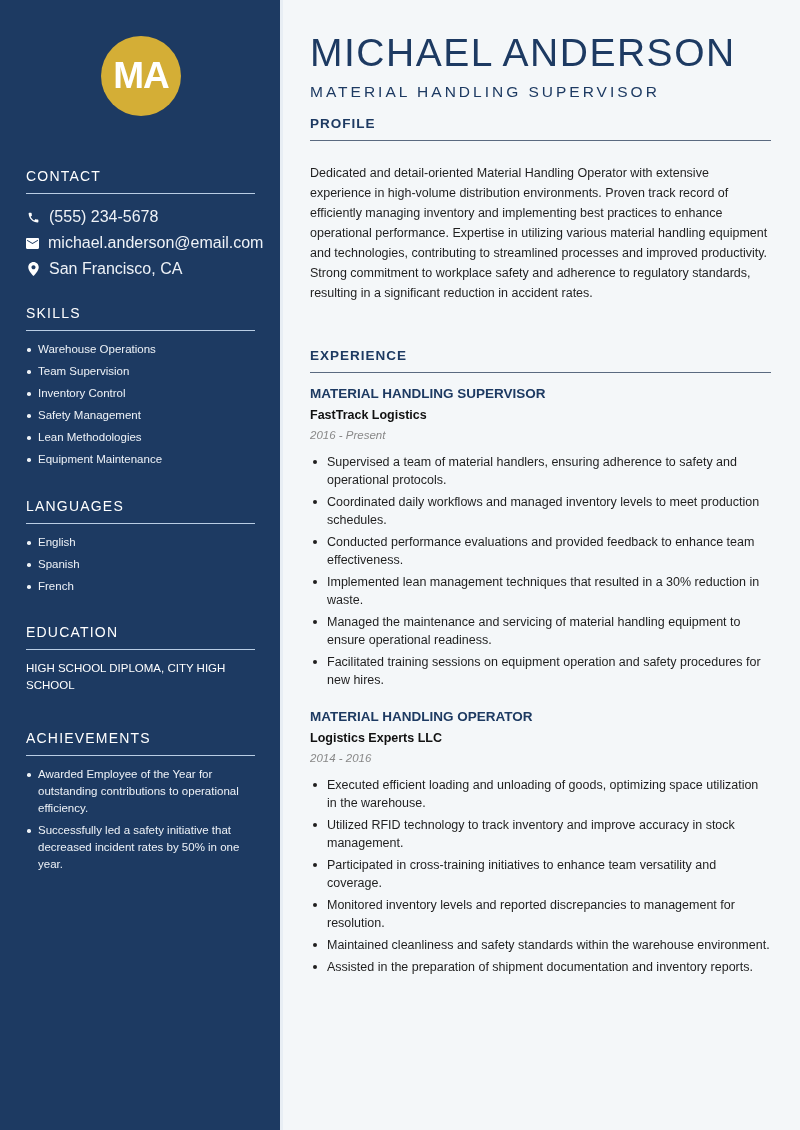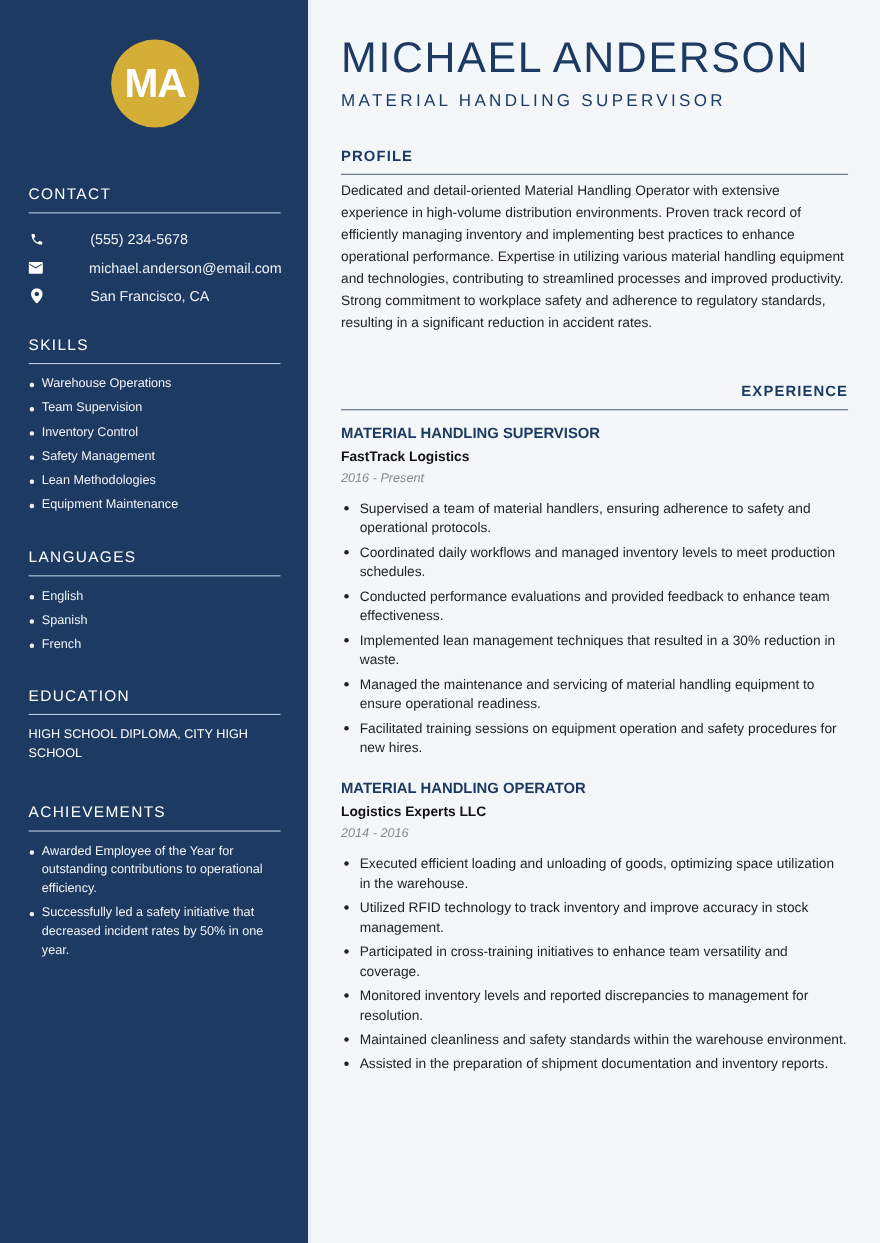--- a/index.html
+++ b/index.html
@@ -2,21 +2,21 @@
 <html><head>
 <meta charset="utf-8">
 <style>
   * { box-sizing: border-box; margin: 0; padding: 0; }
   html, body { width: 800px; height: 1130px; overflow: hidden; }
   body { font-family: "Liberation Sans", "DejaVu Sans", sans-serif; background: #f4f7f9; position: relative; }
   .sidebar { position: absolute; left: 0; top: 0; width: 280px; height: 1130px; background: #1d3a62; color: #fff; padding: 0 12px; }
   .avatar { position: absolute; left: 101px; top: 36px; width: 80px; height: 80px; border-radius: 50%; background: #d4ae36; color: #fff; font-weight: bold; font-size: 37px; display: flex; align-items: center; justify-content: center; letter-spacing: -1px; }
   .side-section { position: absolute; left: 26px; width: 229px; }
   .side-h { font-size: 14px; font-weight: normal; letter-spacing: 1.2px; color: #fff; padding-bottom: 9px; border-bottom: 1.5px solid #b9cde4; margin-bottom: 10px; }
-  .contact-row { display: flex; align-items: center; font-size: 13px; color: #eef2f7; height: 26px; gap: 33px; }
+  .contact-row { display: flex; align-items: center; font-size: 16px; color: #eef2f7; height: 26px; }
   .contact-row .ic { width: 14px; height: 14px; margin-right: 9px; display: inline-flex; align-items: center; justify-content: center; }
   .side-list { list-style: none; }
   .side-list li { font-size: 11.5px; color: #eef2f7; line-height: 17px; padding-left: 12px; position: relative; margin-bottom: 5px; }
   .side-list li::before { content: ""; position: absolute; left: 1px; top: 7px; width: 3.5px; height: 3.5px; background: #eef2f7; border-radius: 50%; }
   .edu { font-size: 11.5px; font-weight: normal; line-height: 17px; color: #fff; }
   .divider { position: absolute; left: 280px; top: 0; width: 3px; height: 1130px; background: #e8eef4; }
   .main { position: absolute; left: 310px; top: 0; width: 461px; }
   .name { position: absolute; top: 31px; font-size: 39px; font-weight: normal; color: #1d3a62; letter-spacing: 1.5px; white-space: nowrap; }
   .title { position: absolute; top: 83px; font-size: 15.5px; color: #1d3a62; letter-spacing: 3px; white-space: nowrap; }
   .main-h { position: absolute; font-size: 13.5px; font-weight: bold; letter-spacing: 1px; color: #1d3a62; width: 461px; padding-bottom: 9px; border-bottom: 1.5px solid #5a6a80; }
@@ -99,24 +99,24 @@
     </ul>
   </section>
 </aside>
 
 <div class="divider"></div>
 
 <main class="main">
   <h1 class="name">MICHAEL ANDERSON</h1>
   <div class="title">MATERIAL HANDLING SUPERVISOR</div>
 
-  <div class="main-h" style="top:134px;">PROFILE</div>
+  <div class="main-h" style="top:116px;">PROFILE</div>
   <p class="profile">Dedicated and detail-oriented Material Handling Operator with extensive experience in high-volume distribution environments. Proven track record of efficiently managing inventory and implementing best practices to enhance operational performance. Expertise in utilizing various material handling equipment and technologies, contributing to streamlined processes and improved productivity. Strong commitment to workplace safety and adherence to regulatory standards, resulting in a significant reduction in accident rates.</p>
 
-  <div class="main-h" style="top:348px;text-align:right;">EXPERIENCE</div>
+  <div class="main-h" style="top:348px;">EXPERIENCE</div>
 
   <div class="job" style="top:386px;">
     <div class="job-title">MATERIAL HANDLING SUPERVISOR</div>
     <div class="company">FastTrack Logistics</div>
     <div class="dates">2016 - Present</div>
     <ul class="bullets">
       <li>Supervised a team of material handlers, ensuring adherence to safety and operational protocols.</li>
       <li>Coordinated daily workflows and managed inventory levels to meet production schedules.</li>
       <li>Conducted performance evaluations and provided feedback to enhance team effectiveness.</li>
       <li>Implemented lean management techniques that resulted in a 30% reduction in waste.</li>

